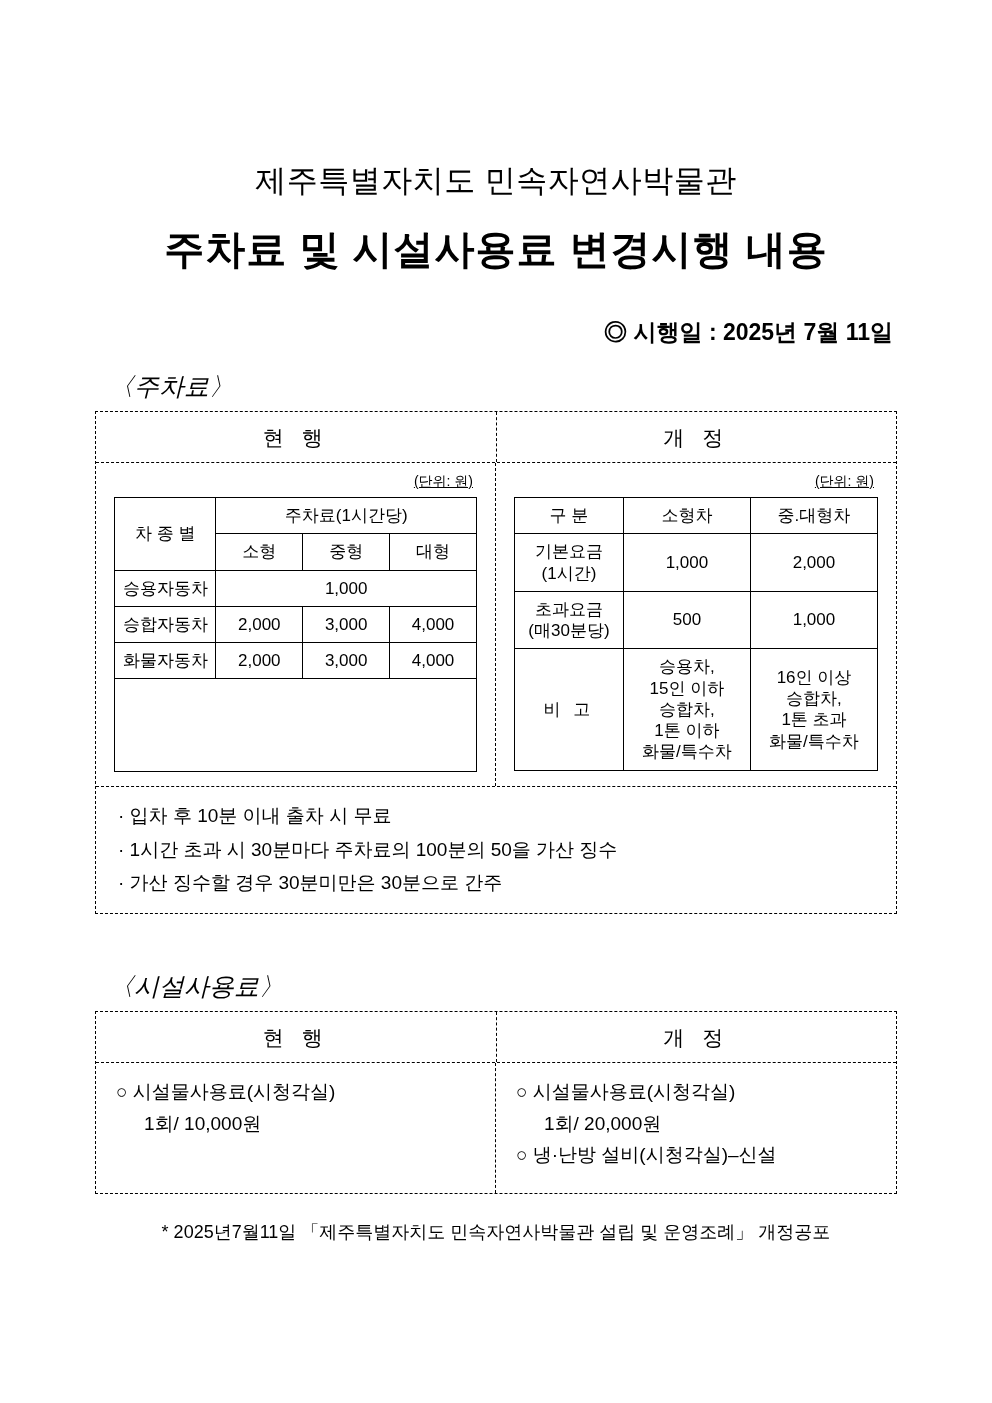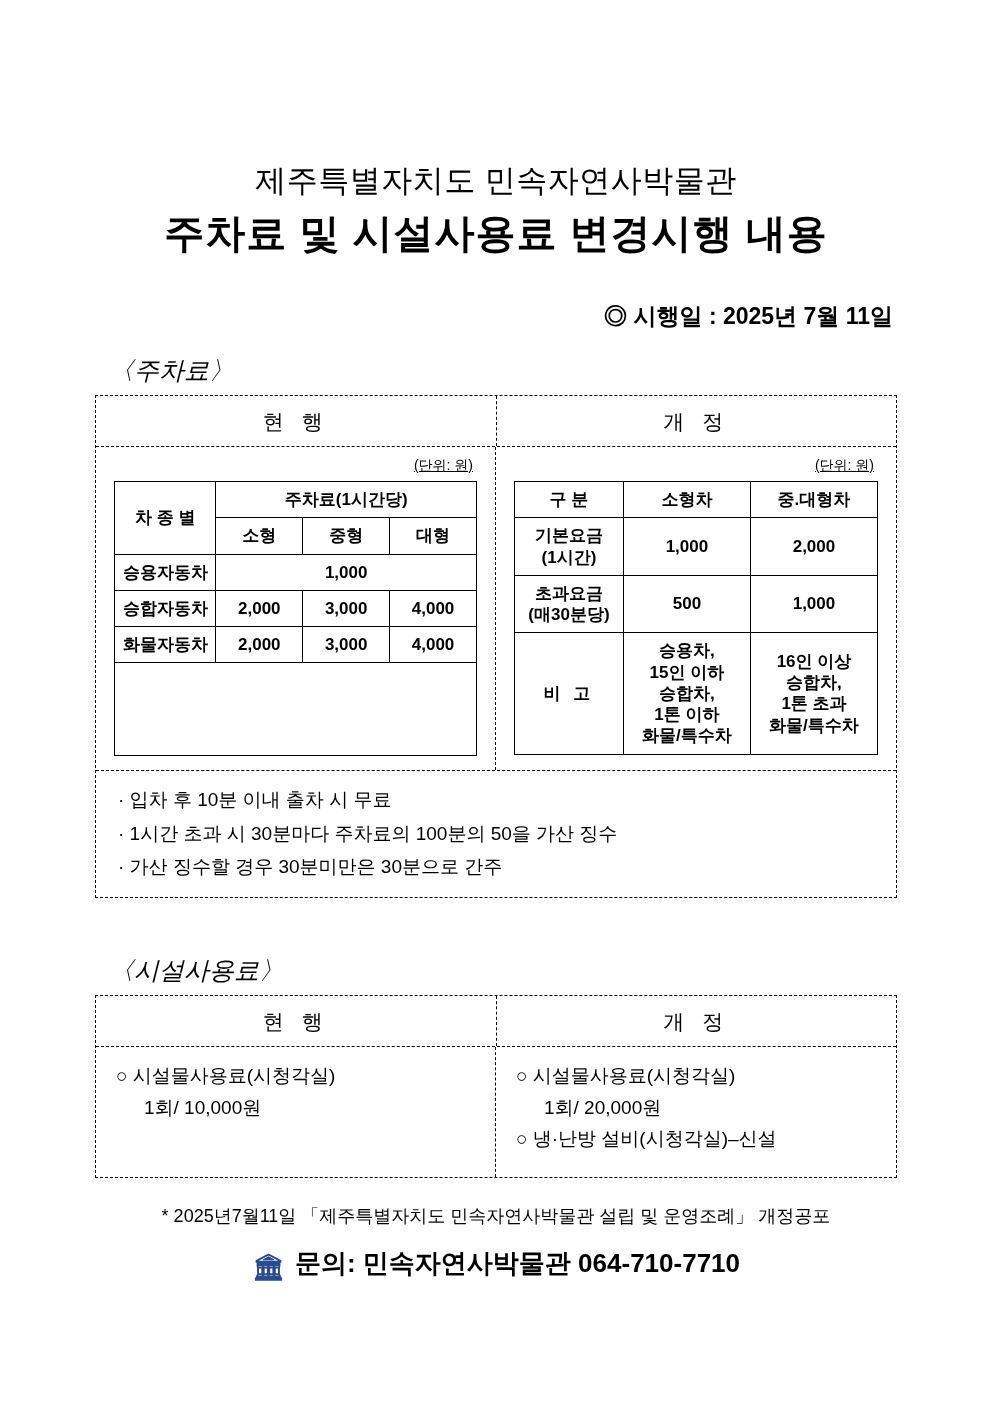--- a/index.html
+++ b/index.html
@@ -27,21 +27,21 @@
     text-align: center;
     font-size: 31px;
     margin-top: 160px;
     letter-spacing: 0.5px;
   }
   .doc-title {
     text-align: center;
     font-size: 40px;
     font-weight: bold;
     letter-spacing: 1px;
-    margin-top: 4px;
+    margin-top: 20px;
   }
   .effective {
     text-align: right;
     font-size: 23px;
     font-weight: bold;
     margin-top: 40px;
     padding-right: 4px;
   }
 
   
@@ -93,21 +93,21 @@
   
   table.grid {
     border-collapse: collapse;
     width: 100%;
     font-size: 17px;
   }
   table.grid th, table.grid td {
     border: 1px solid #000;
     text-align: center;
     padding: 7px 2px;
-    font-weight: bold;
+    font-weight: normal;
     line-height: 1.25;
   }
   table.grid td.lbl {
     text-align: left;
     padding-left: 8px;
   }
   .spacer-row td {
     border: none;
     height: 78px;
   }
@@ -270,17 +270,14 @@
       <div class="fac-cell">
         <div class="fac-item">○ 시설물사용료(시청각실)</div>
         <div class="fac-sub">1회/ 20,000원</div>
         <div class="fac-item">○ 냉·난방 설비(시청각실)–신설</div>
       </div>
     </div>
   </div>
 
   <div class="footnote">* 2025년7월11일 「제주특별자치도 민속자연사박물관 설립 및 운영조례」 개정공포</div>
 
-  <div class="contact">
-    <span class="bldg">🏛</span><span>문의: 민속자연사박물관 064-710-7710</span>
-  </div>
 
 </div>
 
 </body></html>

